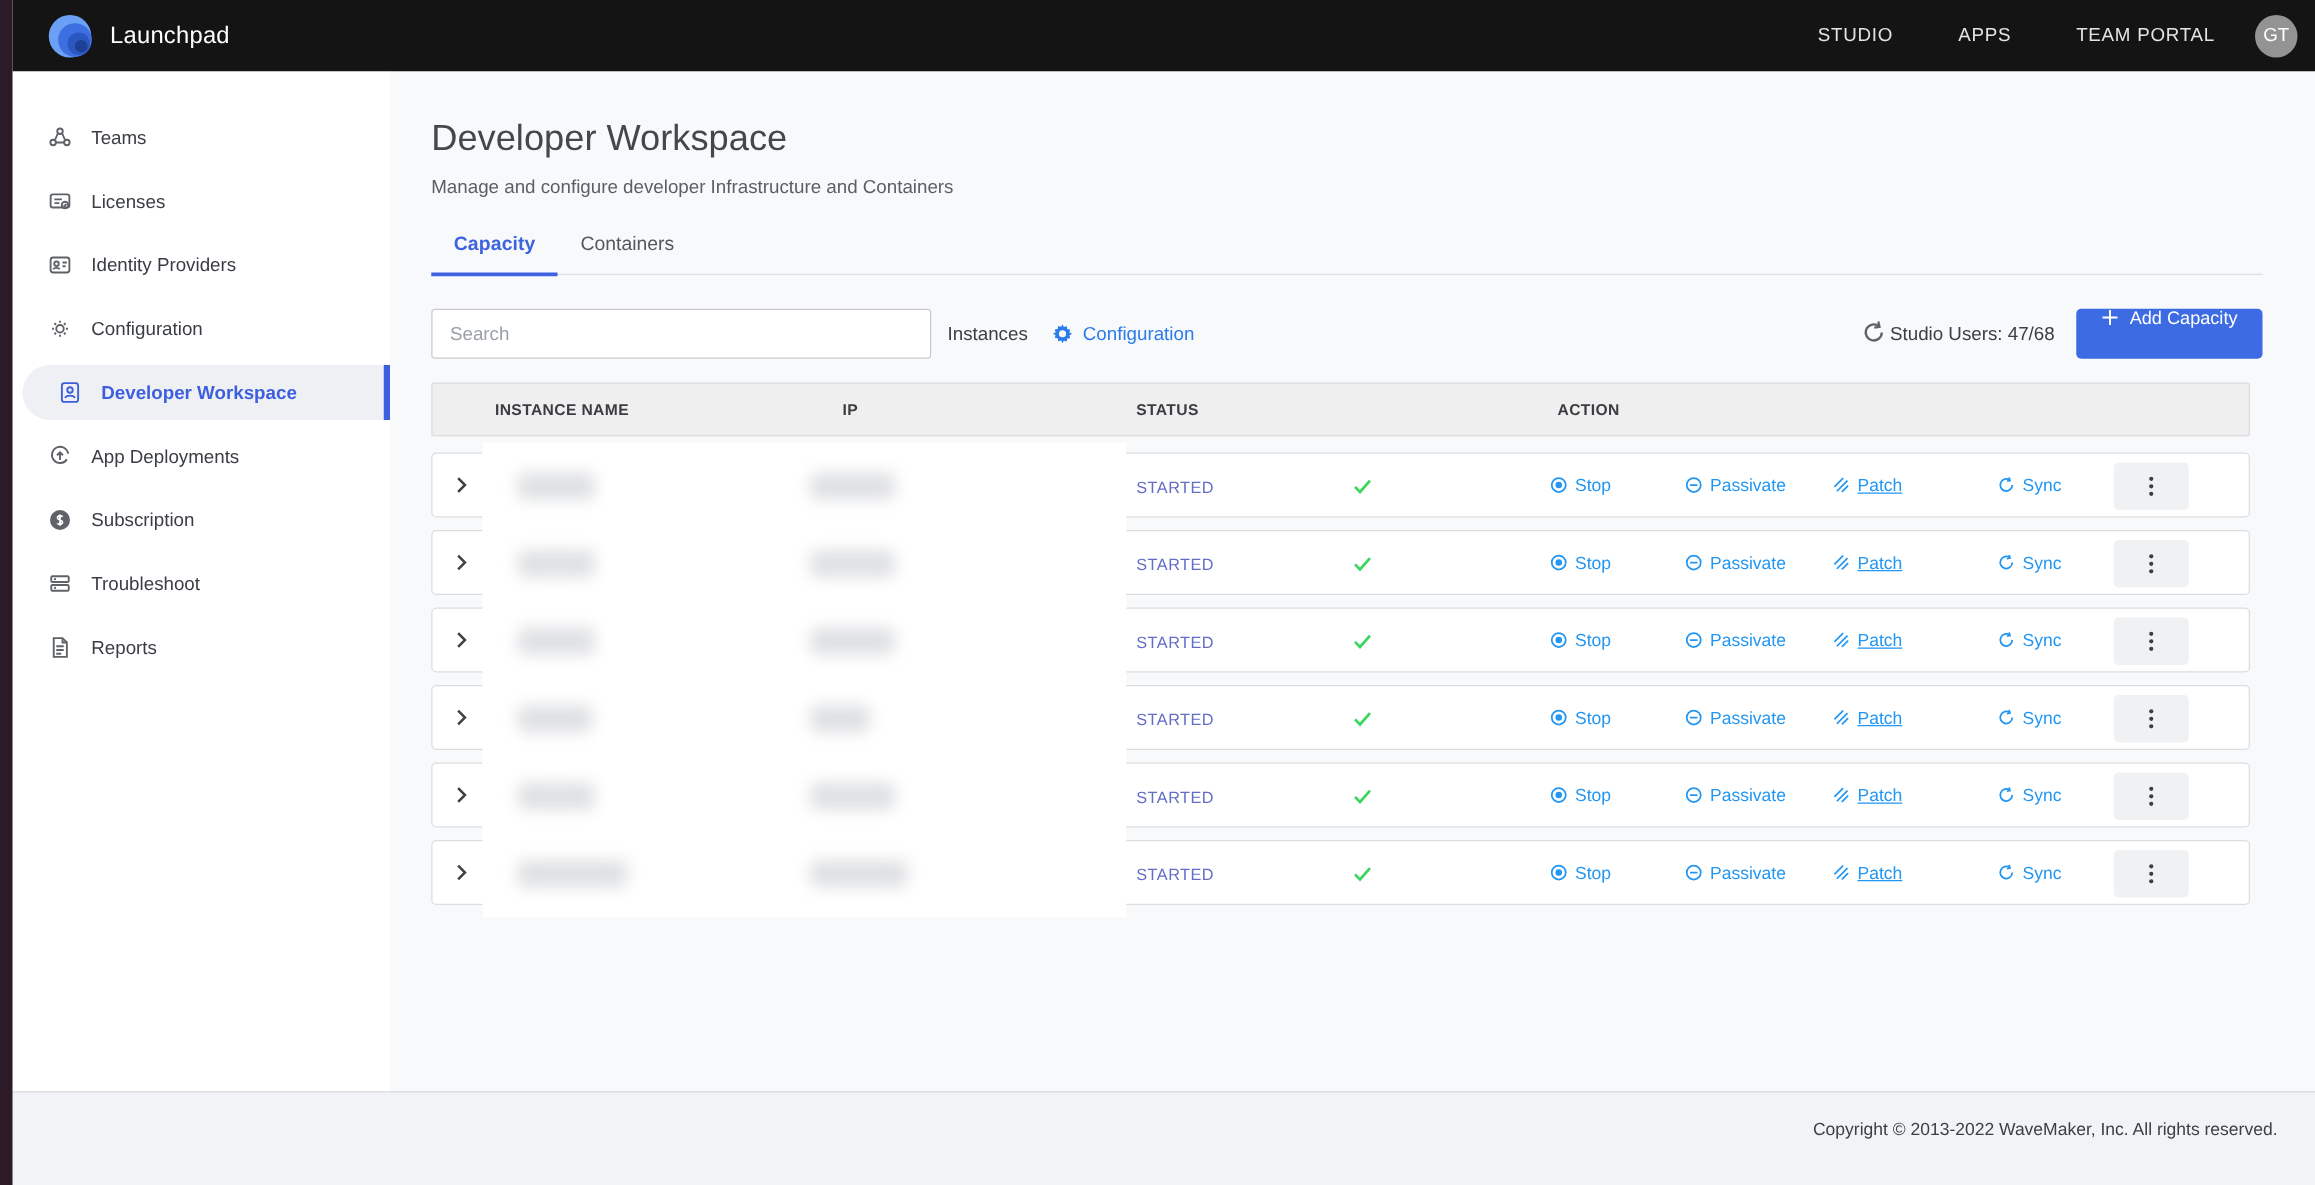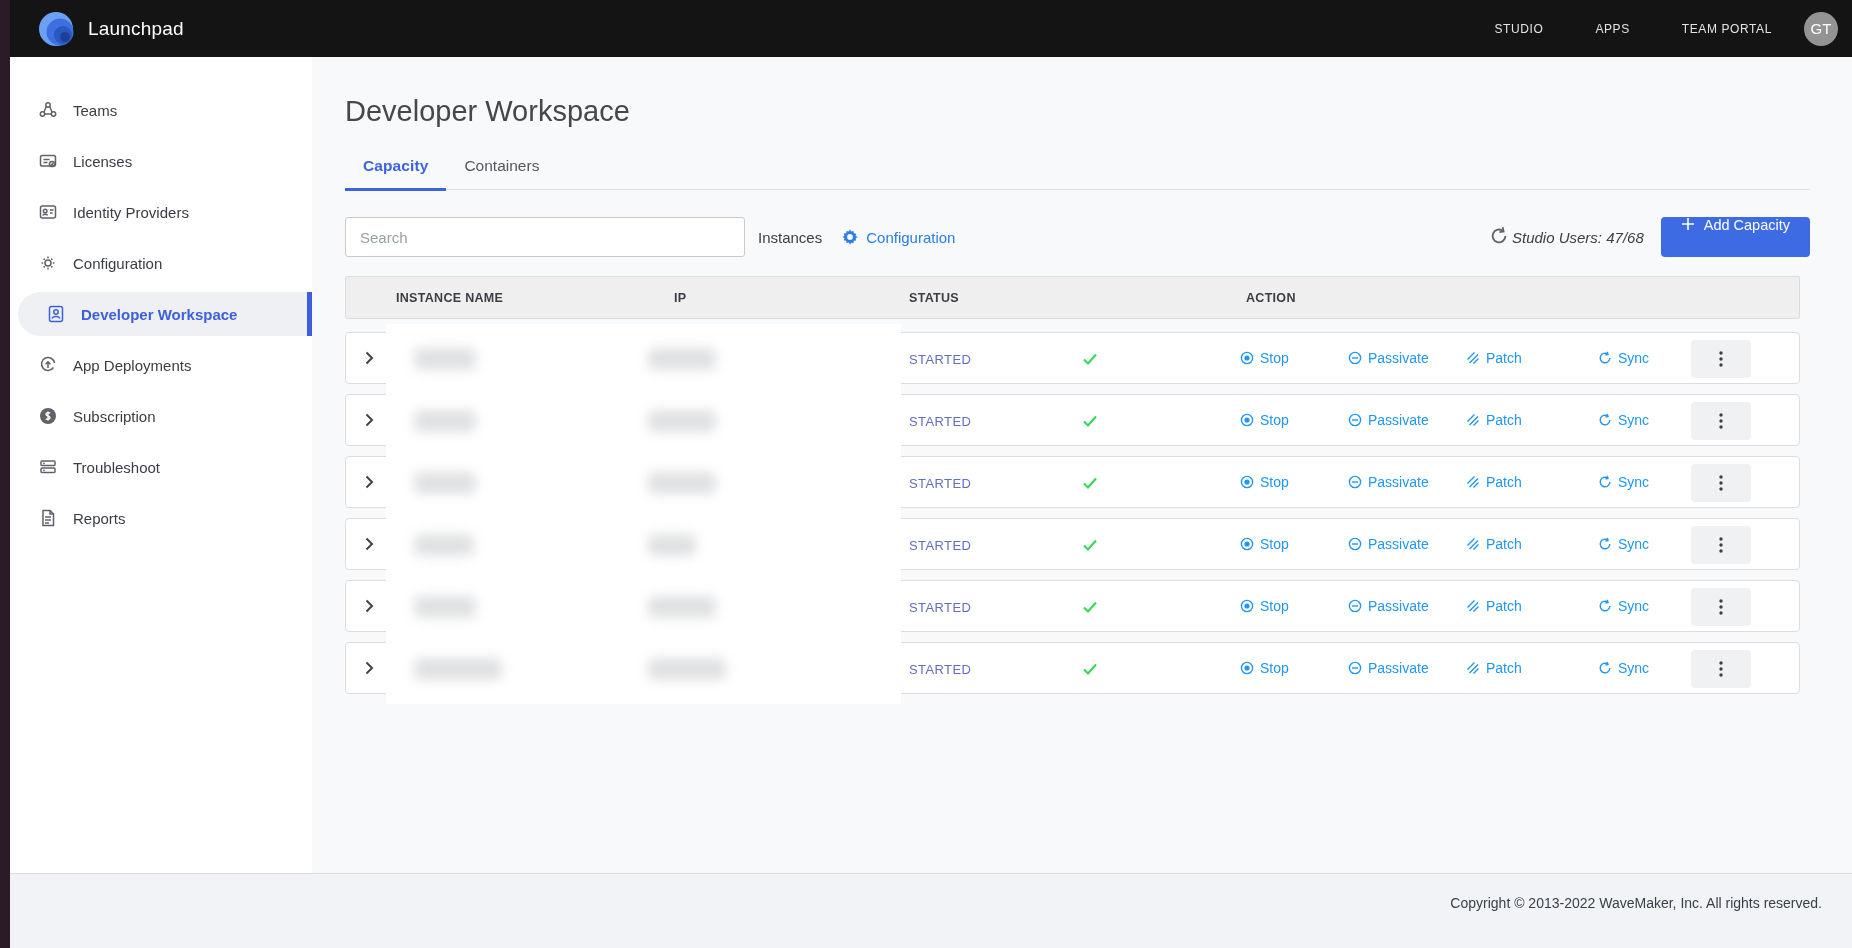--- a/index.html
+++ b/index.html
@@ -7,21 +7,21 @@
     font-family:"Liberation Sans","DejaVu Sans",sans-serif; background:#f8f9fb; }
 
   .left-strip { position:absolute; left:0; top:0; bottom:0; width:10px; background:#2c1a27; z-index:50; }
 
   
   .topbar { position:absolute; left:10px; right:0; top:0; height:57px; background:#141414;
     display:flex; align-items:center; padding:0 14px 0 28px; z-index:40; }
   .logo { width:36px; height:36px; margin-right:14px; }
   .app-name { color:#fff; font-size:19px; letter-spacing:.2px; }
   .topnav { margin-left:auto; display:flex; align-items:center; }
-  .topnav a { color:#e4e4e4; font-size:12px; letter-spacing:.6px; text-decoration:none; margin-left:52px; }
+  .topnav a { color:#e4e4e4; font-size:15px; letter-spacing:.6px; text-decoration:none; margin-left:52px; }
   .avatar { width:34px; height:34px; border-radius:50%; background:#939393; color:#fff;
     display:flex; align-items:center; justify-content:center; font-size:15px; margin-left:32px; }
 
   
   .sidebar { position:absolute; left:10px; top:57px; width:302px; bottom:71px; background:#fff; padding-top:31px; }
   .side-item { height:44px; margin-bottom:7px; display:flex; align-items:center;
     padding-left:28px; cursor:pointer; color:#3a3d44; font-size:15px; position:relative; }
   .side-item .ic { width:20px; height:20px; margin-right:15px; display:inline-flex; }
   .side-item .ic svg { stroke:#5f6368; fill:none; stroke-width:1.5; }
   .side-item .ic svg .fl { fill:#5f6368; stroke:none; }
@@ -40,21 +40,21 @@
 
   .toolbar { margin-top:27px; display:flex; align-items:center; height:40px; }
   .search-input { width:400px; height:40px; border:1px solid #c9cbce; border-radius:3px;
     padding:0 14px; font-size:15px; color:#333; background:#fff; outline:none; }
   .search-input::placeholder { color:#9aa0a6; }
   .instances-label { margin-left:13px; font-size:15px; color:#3c4043; }
   .config-link { margin-left:19px; display:flex; align-items:center; font-size:15px; color:#2b7cea;
     text-decoration:none; cursor:pointer; }
   .config-link .ic { width:18px; height:18px; margin-right:7px; display:inline-flex; }
   .refresh-btn { margin-left:auto; background:none; border:none; cursor:pointer; width:24px; height:24px; display:inline-flex; }
-  .studio-users { font-size:15px; color:#3c4043;font-style:italic; }
+  .studio-users { font-size:15px; color:#3c4043; }
   .add-capacity { margin-left:17px; height:40px; padding:0 20px; background:#3d6be4; border:none; border-radius:4px;
     color:#fff; font-size:14.5px; display:flex; cursor:pointer; }
   .add-capacity .plus { margin-right:9px; display:inline-flex; }
 
   
   .table-wrap { margin-top:19px; position:relative; width:1455px; }
   .thead { position:relative; height:43px; background:#efeff0; border:1px solid #dcdcdf; border-radius:2px; }
   .thead span { position:absolute; top:14px; font-size:12.5px; font-weight:bold; color:#3b3d42; letter-spacing:.3px; }
   .col-name { left:50px; } .col-ip { left:300px;margin-left:28px; } .col-status { left:563px; } .col-action { left:900px; }
 
@@ -64,21 +64,21 @@
   .row .dots-txt { position:absolute; left:43px; top:20px; font-size:10px; color:#55585e; letter-spacing:1px; }
   .blur-zone { position:absolute; left:40px; top:-9px; width:515px; height:70px; background:#fff; z-index:5; overflow:hidden; }
   .blob { position:absolute; top:24px; height:22px; border-radius:6px; background:#b9bcc1; opacity:.45; filter:blur(6px); }
   .blob.name-blob { left:28px; }
   .blob.ip-blob { left:262px; }
   .row .status { position:absolute; left:563px; top:19px; font-size:13px; color:#636dc6; letter-spacing:.4px; z-index:6; }
   .row .check { position:absolute; left:735px; top:17px; width:18px; height:18px; z-index:6; }
   .action { position:absolute; top:17px; display:flex; align-items:center; font-size:14px; color:#2196f3;
     text-decoration:none; cursor:pointer; z-index:6; }
   .action .ic { width:14px; height:14px; margin-right:6px; display:inline-flex; }
-  .action.a-stop { left:894px; } .action.a-passivate { left:1002px; } .action.a-patch { left:1120px; } .action.a-sync { left:1252px; }
+  .action.a-stop { left:894px; } .action.a-passivate { left:1002px; } .action.a-patch { left:1120px;text-decoration:underline; } .action.a-sync { left:1252px; }
   .kebab { position:absolute; right:48px; top:7px; width:60px; height:38px; background:#f0f1f2; border:none;
     border-radius:4px; cursor:pointer; display:flex; align-items:center; justify-content:center; z-index:6; }
 
   
   .footer { position:absolute; left:0; right:0; bottom:0; height:75px; background:#f1f3f6; border-top:1px solid #d8dadd;
     text-align:right; padding:21px 30px 0 0; font-size:14px; color:#3a3f47; }
 </style>
 </head>
 <body>
 
@@ -189,20 +189,21 @@
           <path d="M5 2.5 h7 l3.5 3.5 v11.5 h-10.5 Z"></path>
           <path d="M12 2.5 v3.5 h3.5 M7 9 h6 M7 12 h6 M7 15 h4"></path>
         </svg>
       </span>
     <span>Reports</span>
   </div>
 </aside>
 
 <main class="main">
   <h1 class="page-title">Developer Workspace</h1>
+  <div class="page-subtitle">Manage and configure developer Infrastructure and Containers</div>
 
   <div class="tabs">
     <div class="tab active">Capacity</div>
     <div class="tab">Containers</div>
   </div>
 
   <div class="toolbar">
     <input class="search-input" type="text" placeholder="Search" style="">
     <span class="instances-label">Instances</span>
     <a class="config-link">

